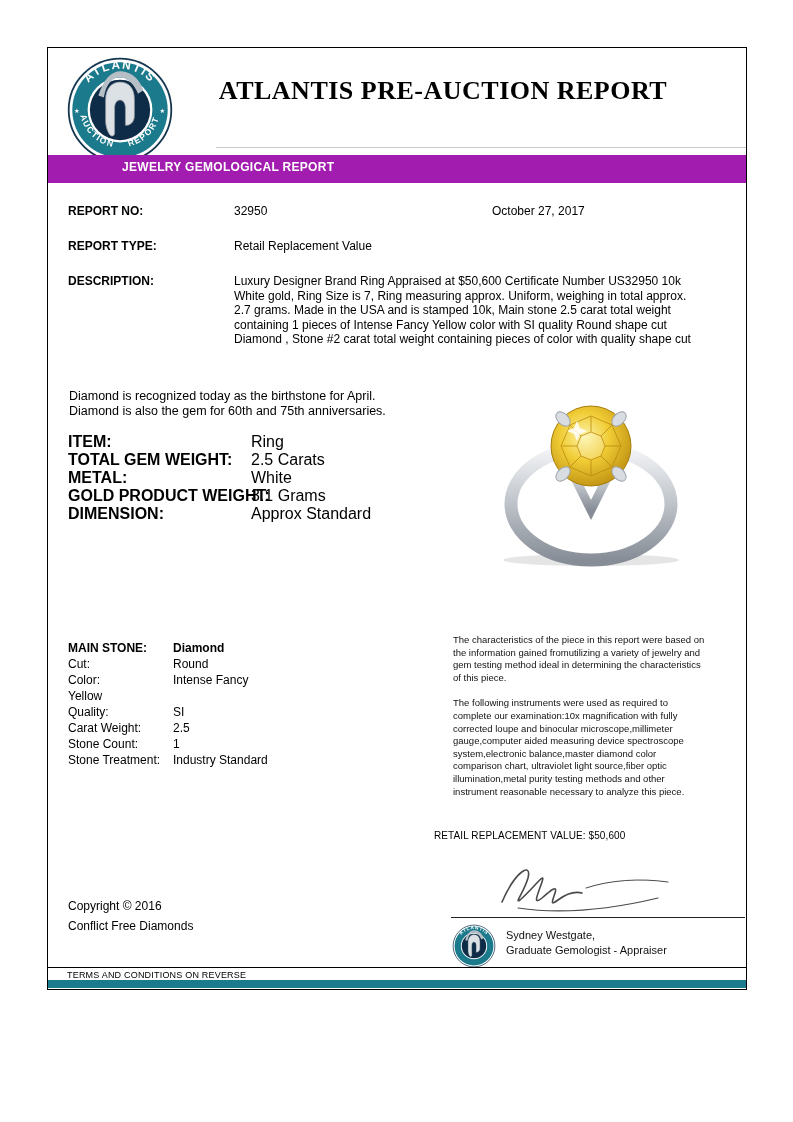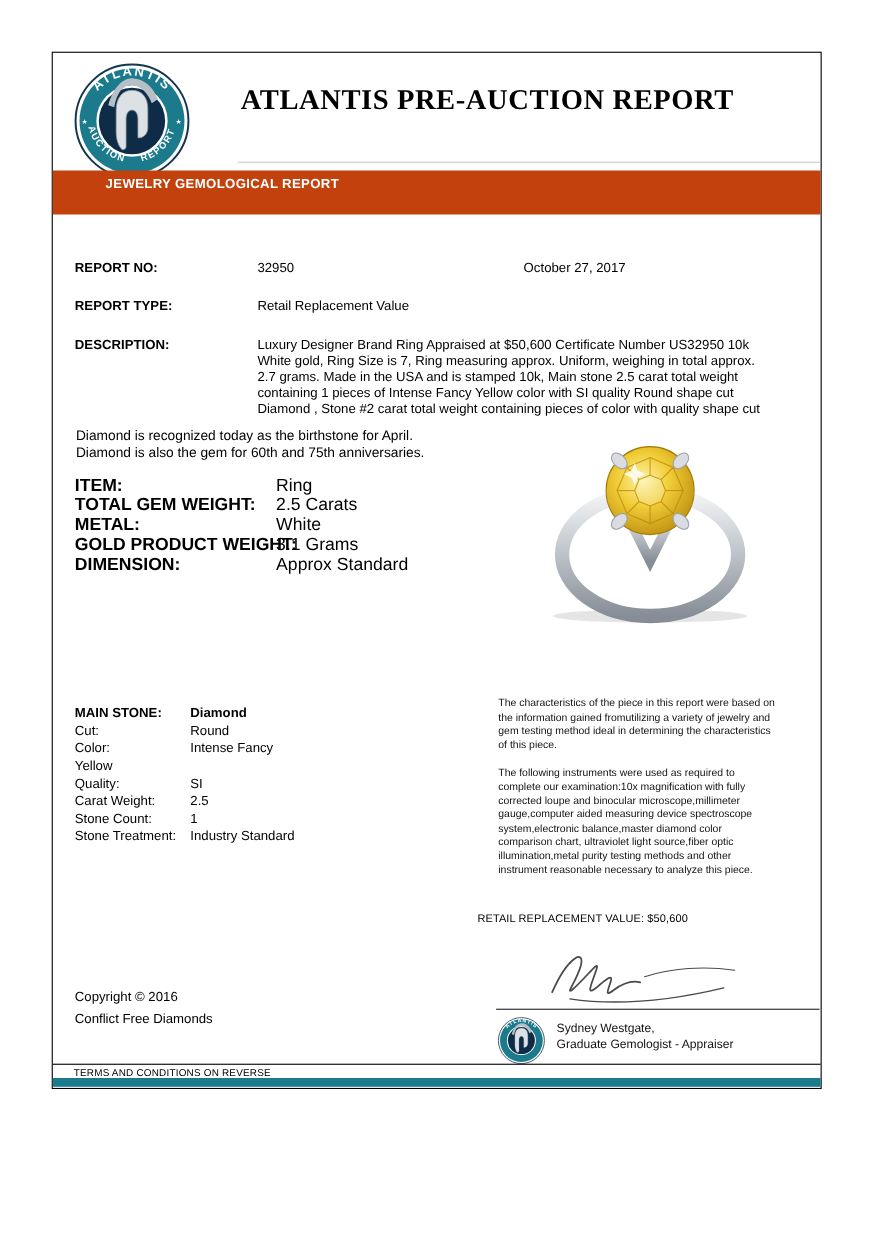--- a/index.html
+++ b/index.html
@@ -21,34 +21,34 @@
     position:absolute;top:28px;left:115px;width:560px;text-align:center;
     font-family:"Liberation Serif", serif;font-size:26px;font-weight:bold;
     color:#000000;letter-spacing:0.5px;
   }
   .sub-title{
     position:absolute;top:68px;left:115px;width:560px;text-align:center;
     font-size:16px;color:#565656;letter-spacing:0.4px;
   }
   .header-rule{position:absolute;top:99px;left:168px;right:0;border-top:1px solid #c9c9c9;}
   .banner{
-    position:absolute;top:107px;left:0;right:0;height:40px;background:#c2410c;
+    position:absolute;top:107px;left:0;right:0;height:28px;background:#a21caf;padding-left:26px;
   }
   .banner span{
     display:inline-block;padding-left:48px;color:#fff;font-weight:bold;
     font-size:12px;line-height:24px;letter-spacing:0.3px;
   }
   
-  .field{position:absolute;left:20px;right:16px;font-size:12px;margin-top:32px;}
+  .field{position:absolute;left:20px;right:16px;font-size:12px;}
   .row-no{top:156px;}
   .row-type{top:191px;}
   .row-desc{top:226px;}
   .flabel{font-weight:bold;}
   .fvalue{position:absolute;left:166px;top:0;}
-  .fdate{position:absolute;left:408px;top:0;}
+  .fdate{position:absolute;left:424px;top:0;}
   .desc-text{position:absolute;left:166px;top:0;width:466px;line-height:14.5px;}
   
   .birthstone{position:absolute;top:341px;left:21px;font-size:12.5px;line-height:14.5px;}
   .item-block{position:absolute;top:385px;left:20px;font-size:16px;}
   .item-row{height:18px;white-space:nowrap;}
   .item-label{display:inline-block;width:183px;font-weight:bold;}
   
   .ring{position:absolute;left:425px;top:348px;width:235px;height:172px;}
   
   .ms-block{position:absolute;top:592px;left:20px;width:205px;font-size:12px;line-height:16px;}

